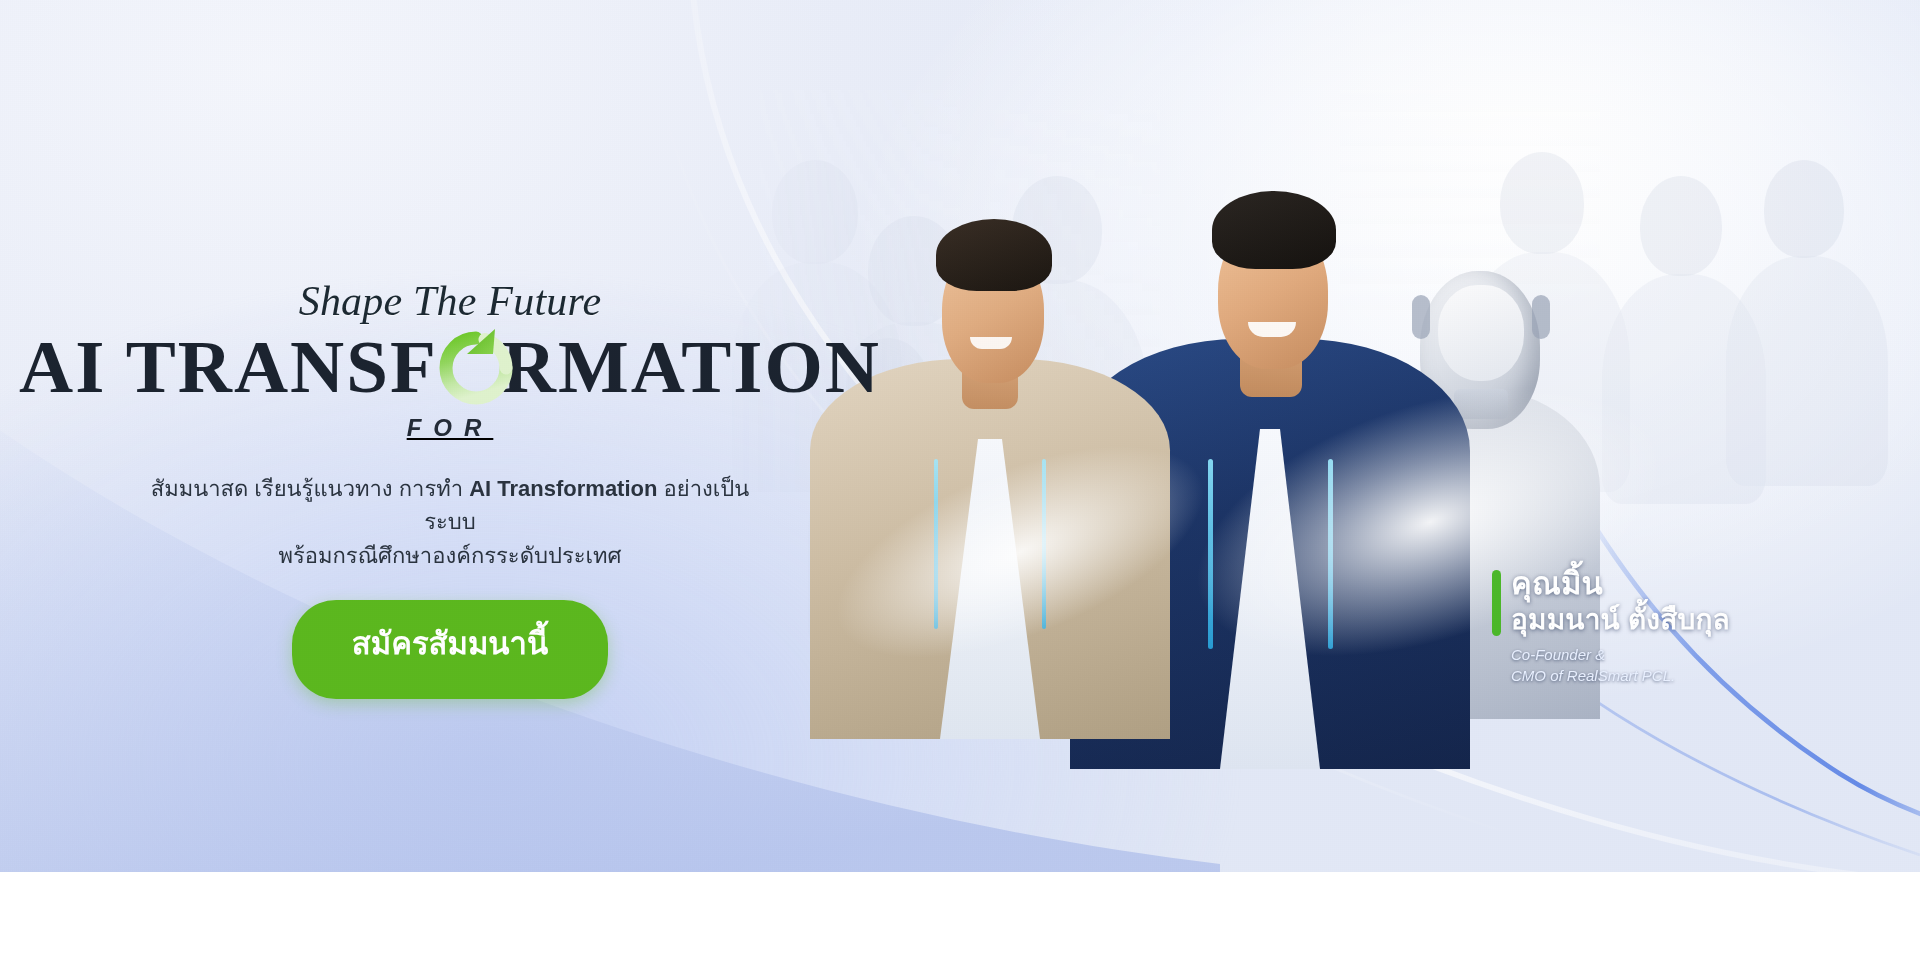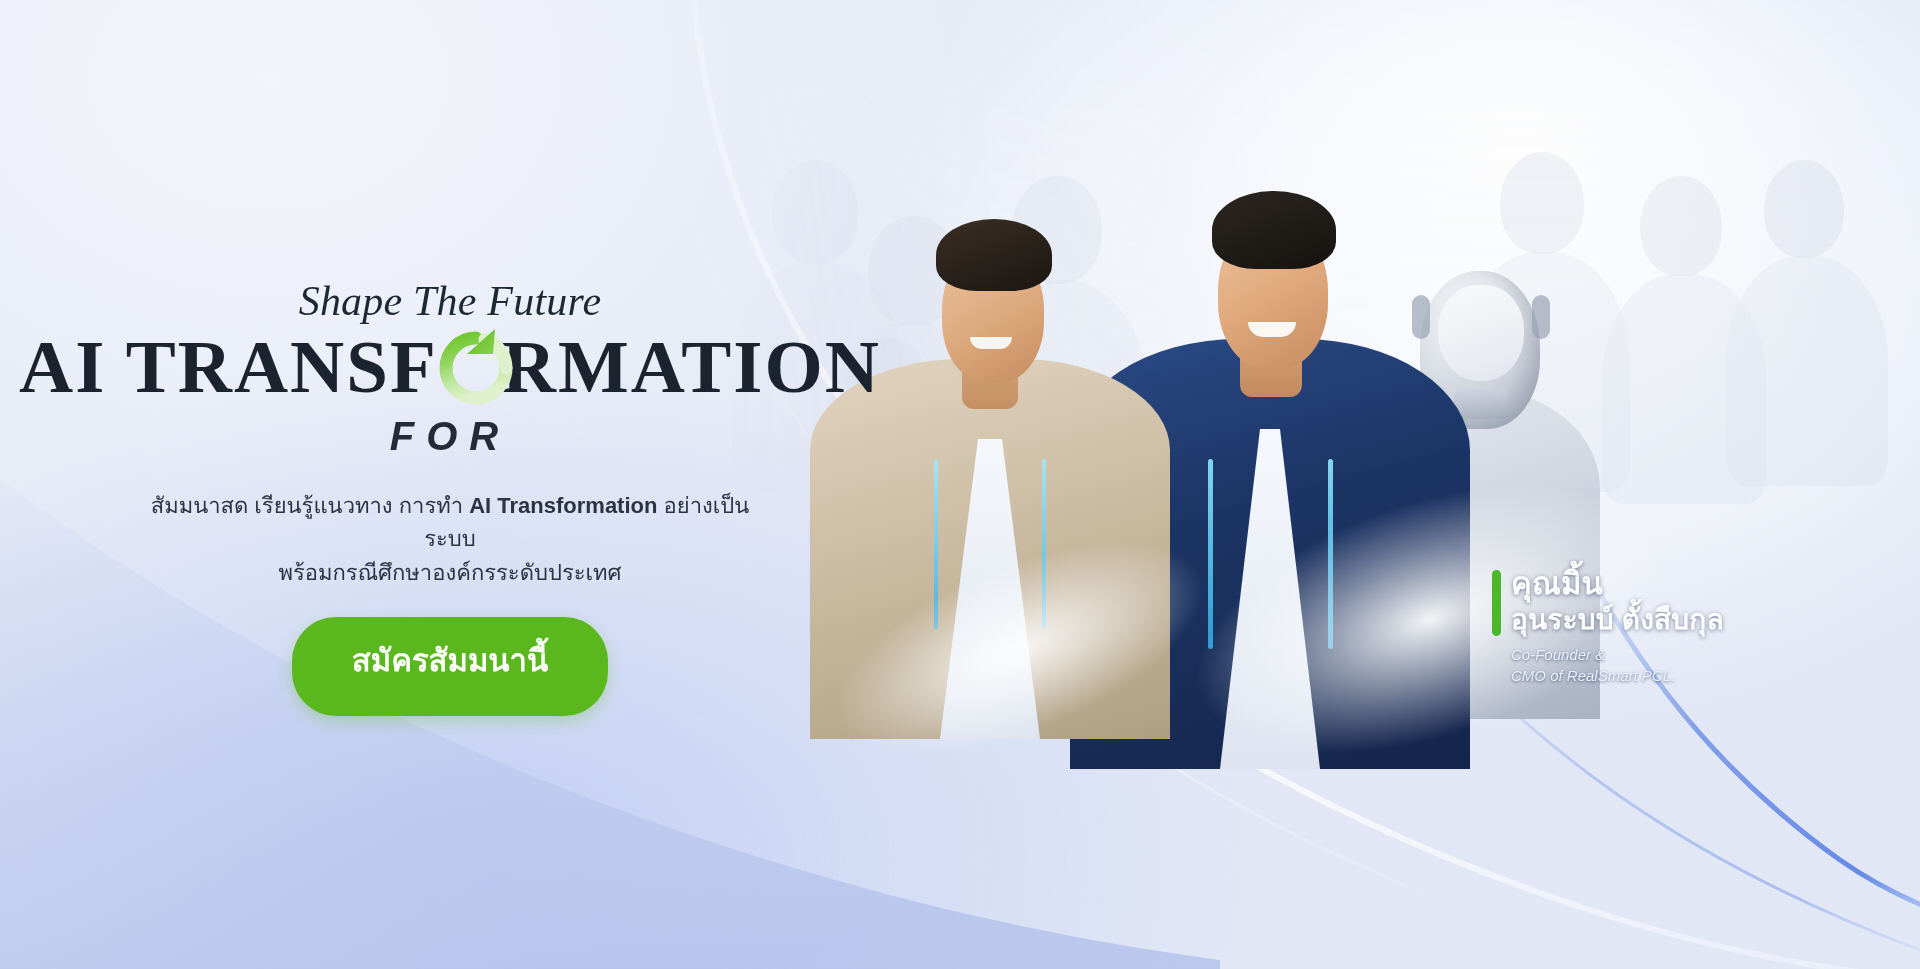--- a/index.html
+++ b/index.html
@@ -2,21 +2,21 @@
 <html><head>
 <meta charset="utf-8">
 <style>
   * { margin:0; padding:0; box-sizing:border-box; }
   html, body {
     width:1920px; height:969px; overflow:hidden;
     font-family:"Liberation Sans", sans-serif;
     background:#ffffff;
   }
   .banner {
-    position:relative; width:1920px; height:969px; overflow:hidden;
+    position:relative; width:1920px; height:872px; overflow:hidden;
     background:
       radial-gradient(900px 620px at 78% 30%, rgba(255,255,255,0.96) 0%, rgba(255,255,255,0.45) 45%, rgba(255,255,255,0) 72%),
       radial-gradient(1200px 900px at 14% 8%, #f4f6fc 0%, #e9edf8 48%, #e2e8f6 100%),
       linear-gradient(160deg, #eef1f9 0%, #e6ebf7 40%, #dde4f6 70%, #d6def4 100%);
   }
 
   
   .wash-bl {
     position:absolute; left:-260px; bottom:-380px;
     width:1500px; height:980px; border-radius:50%;
@@ -65,21 +65,21 @@
     margin-bottom:10px;
   }
   .headline .o-slot {
     position:relative; display:inline-block;
     width:62px; height:62px; margin:0 1px; vertical-align:middle;
   }
   .headline .o-slot svg { position:absolute; left:-6px; top:-12px; }
 
   .subhead {
     display:flex; align-items:center; justify-content:center; gap:22px;
-    font-size:40px; font-weight:700; letter-spacing:9px; margin-bottom:30px;
+    font-size:24px; font-weight:700; letter-spacing:9px; margin-bottom:30px;text-decoration:underline;
   }
   .subhead .for { font-style:italic; font-weight:600; color:#242c38; letter-spacing:12px; }
   .subhead .ent { color:#5cb81f; letter-spacing:9px; }
 
   .desc {
     text-align:center; color:#2b3440; font-size:22px; line-height:1.52;
     max-width:640px; margin-bottom:28px; font-weight:400;
   }
   .desc b { font-weight:700; }
   .desc .l2 { display:block; }
@@ -313,21 +313,21 @@
       <span class="l2">พร้อมกรณีศึกษาองค์กรระดับประเทศ</span>
     </div>
 
     <button class="cta">สมัครสัมมนานี้</button>
   </div>
 
   <div class="speaker">
     <div class="bar"></div>
     <div class="txt">
       <div class="nick">คุณมิ้น</div>
-      <div class="full">อุนระบบ์ ตั้งสืบกุล</div>
+      <div class="full">อุมมนาน์ ตั้งสืบกุล</div>
       <div class="role">
         <span>Co-Founder &amp;</span><br>
         <span>CMO of RealSmart PCL.</span>
       </div>
     </div>
   </div>
 
   <div class="noise"></div>
 </div>
 

